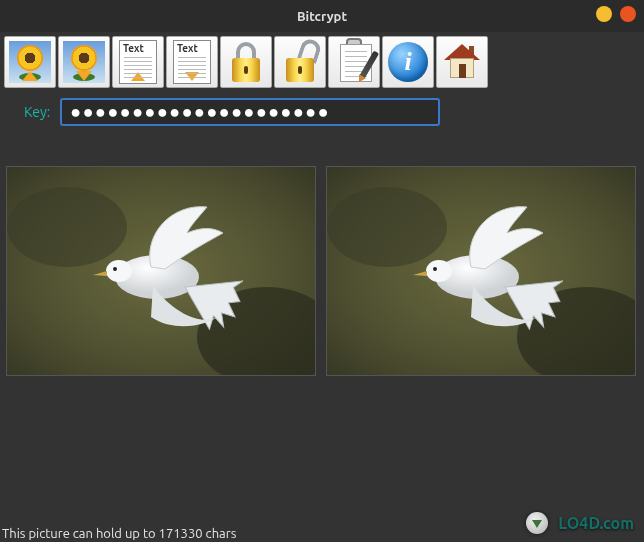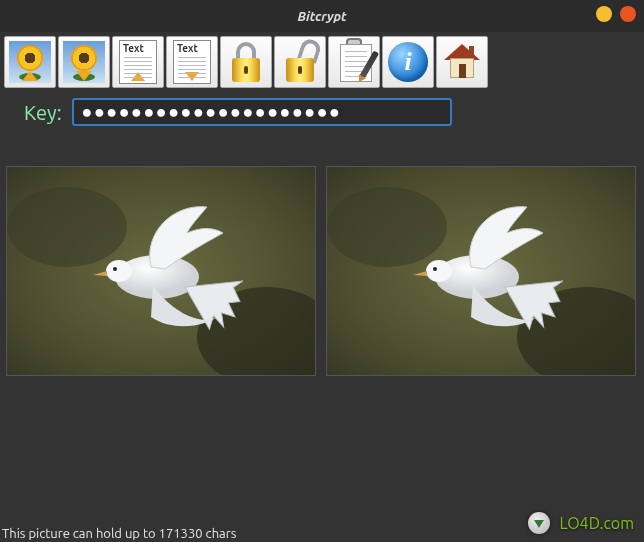--- a/index.html
+++ b/index.html
@@ -16,21 +16,20 @@
     background: #2b2b2b;
     display: flex;
     align-items: center;
     justify-content: center;
     position: relative;
   }
   .titlebar-title {
     color: #ddd;
     font-size: 13px;
     font-weight: 600;
-    font-style: italic;
   }
   .window-controls {
     position: absolute;
     right: 8px;
     top: 6px;
     display: flex;
     gap: 8px;
   }
   .win-btn {
     width: 16px;
@@ -146,21 +145,21 @@
   .home-ico .roof{position:absolute;top:2px;left:2px;width:0;height:0;
     border-left:18px solid transparent;border-right:18px solid transparent;border-bottom:16px solid #9c3b1f;}
   .home-ico .wall{position:absolute;top:16px;left:8px;width:24px;height:20px;background:#f3e7c8;border:1px solid #b5a06f;}
   .home-ico .door{position:absolute;top:22px;left:17px;width:7px;height:14px;background:#6b3d1c;}
   .home-ico .chimney{position:absolute;top:4px;right:8px;width:5px;height:10px;background:#8a4a2a;}
 
   .key-row{
     display:flex; align-items:center; gap:10px;
     padding: 6px 24px 10px 24px;
   }
-  .key-label{ color:#86efac; font-size:20px; }
+  .key-label{ color:#14b8a6; font-size:14px; }
   .key-input{
     flex:0 0 auto;
     width:380px;
     height:28px;
     background:#2a2a2a;
     border:2px solid #3a78c8;
     border-radius:3px;
     color:#fff;
     padding:0 8px;
     font-size:18px;
@@ -183,21 +182,21 @@
 
   .status{
     position:absolute;
     left:2px; bottom:2px;
     color:#e6e6e6; font-size:13px;
   }
 
   .watermark{
     position:absolute; right:10px; bottom:8px;
     display:flex; align-items:center; gap:10px;
-    color:#84cc16; font-size:16px; font-weight:400;
+    color:#0f766e; font-size:16px; font-weight:700;
     text-shadow:0 1px 3px rgba(0,0,0,.8);
     opacity:.92;
   }
   .watermark .logo{
     width:22px;height:22px;border-radius:50%;
     background:radial-gradient(circle at 40% 35%,#fff,#bbb);
     display:flex;align-items:center;justify-content:center;
     box-shadow:0 0 4px rgba(0,0,0,.6);
   }
   .watermark .arrow{

